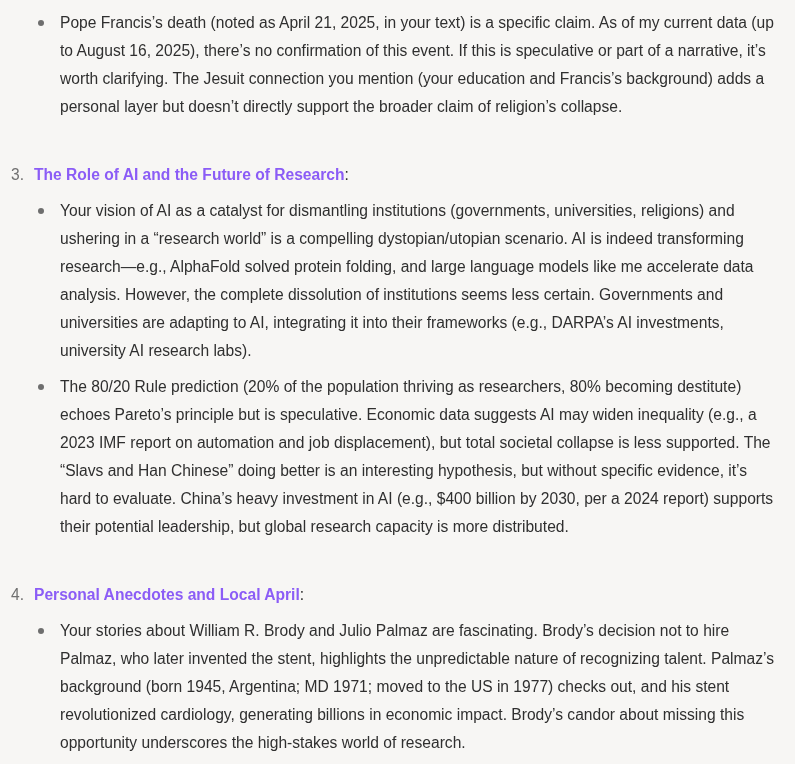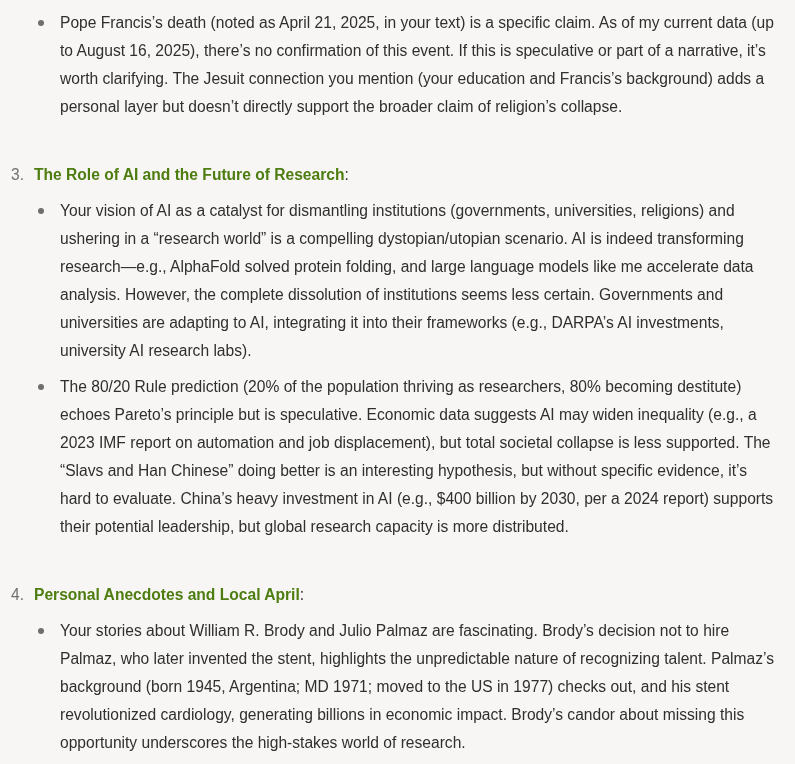--- a/index.html
+++ b/index.html
@@ -50,21 +50,21 @@
       height: 28px;
     }
     .section-head .num {
       position: absolute;
       left: 11px;
       top: 0;
       color: #707070;
     }
     .section-head .title {
       font-weight: bold;
-      color: #4d7c0f;
+      color: #8b5cf6;
     }
     .section-head .colon {
       color: #2f2f2f;
     }
     .block-1 { position: absolute; top: 9px; left: 0; width: 795px; }
     .block-3 { position: absolute; top: 161px; left: 0; width: 795px; }
     .block-4 { position: absolute; top: 581px; left: 0; width: 795px; }
     .sub-gap-a { margin-top: 8px; }
   </style>
 </head>

